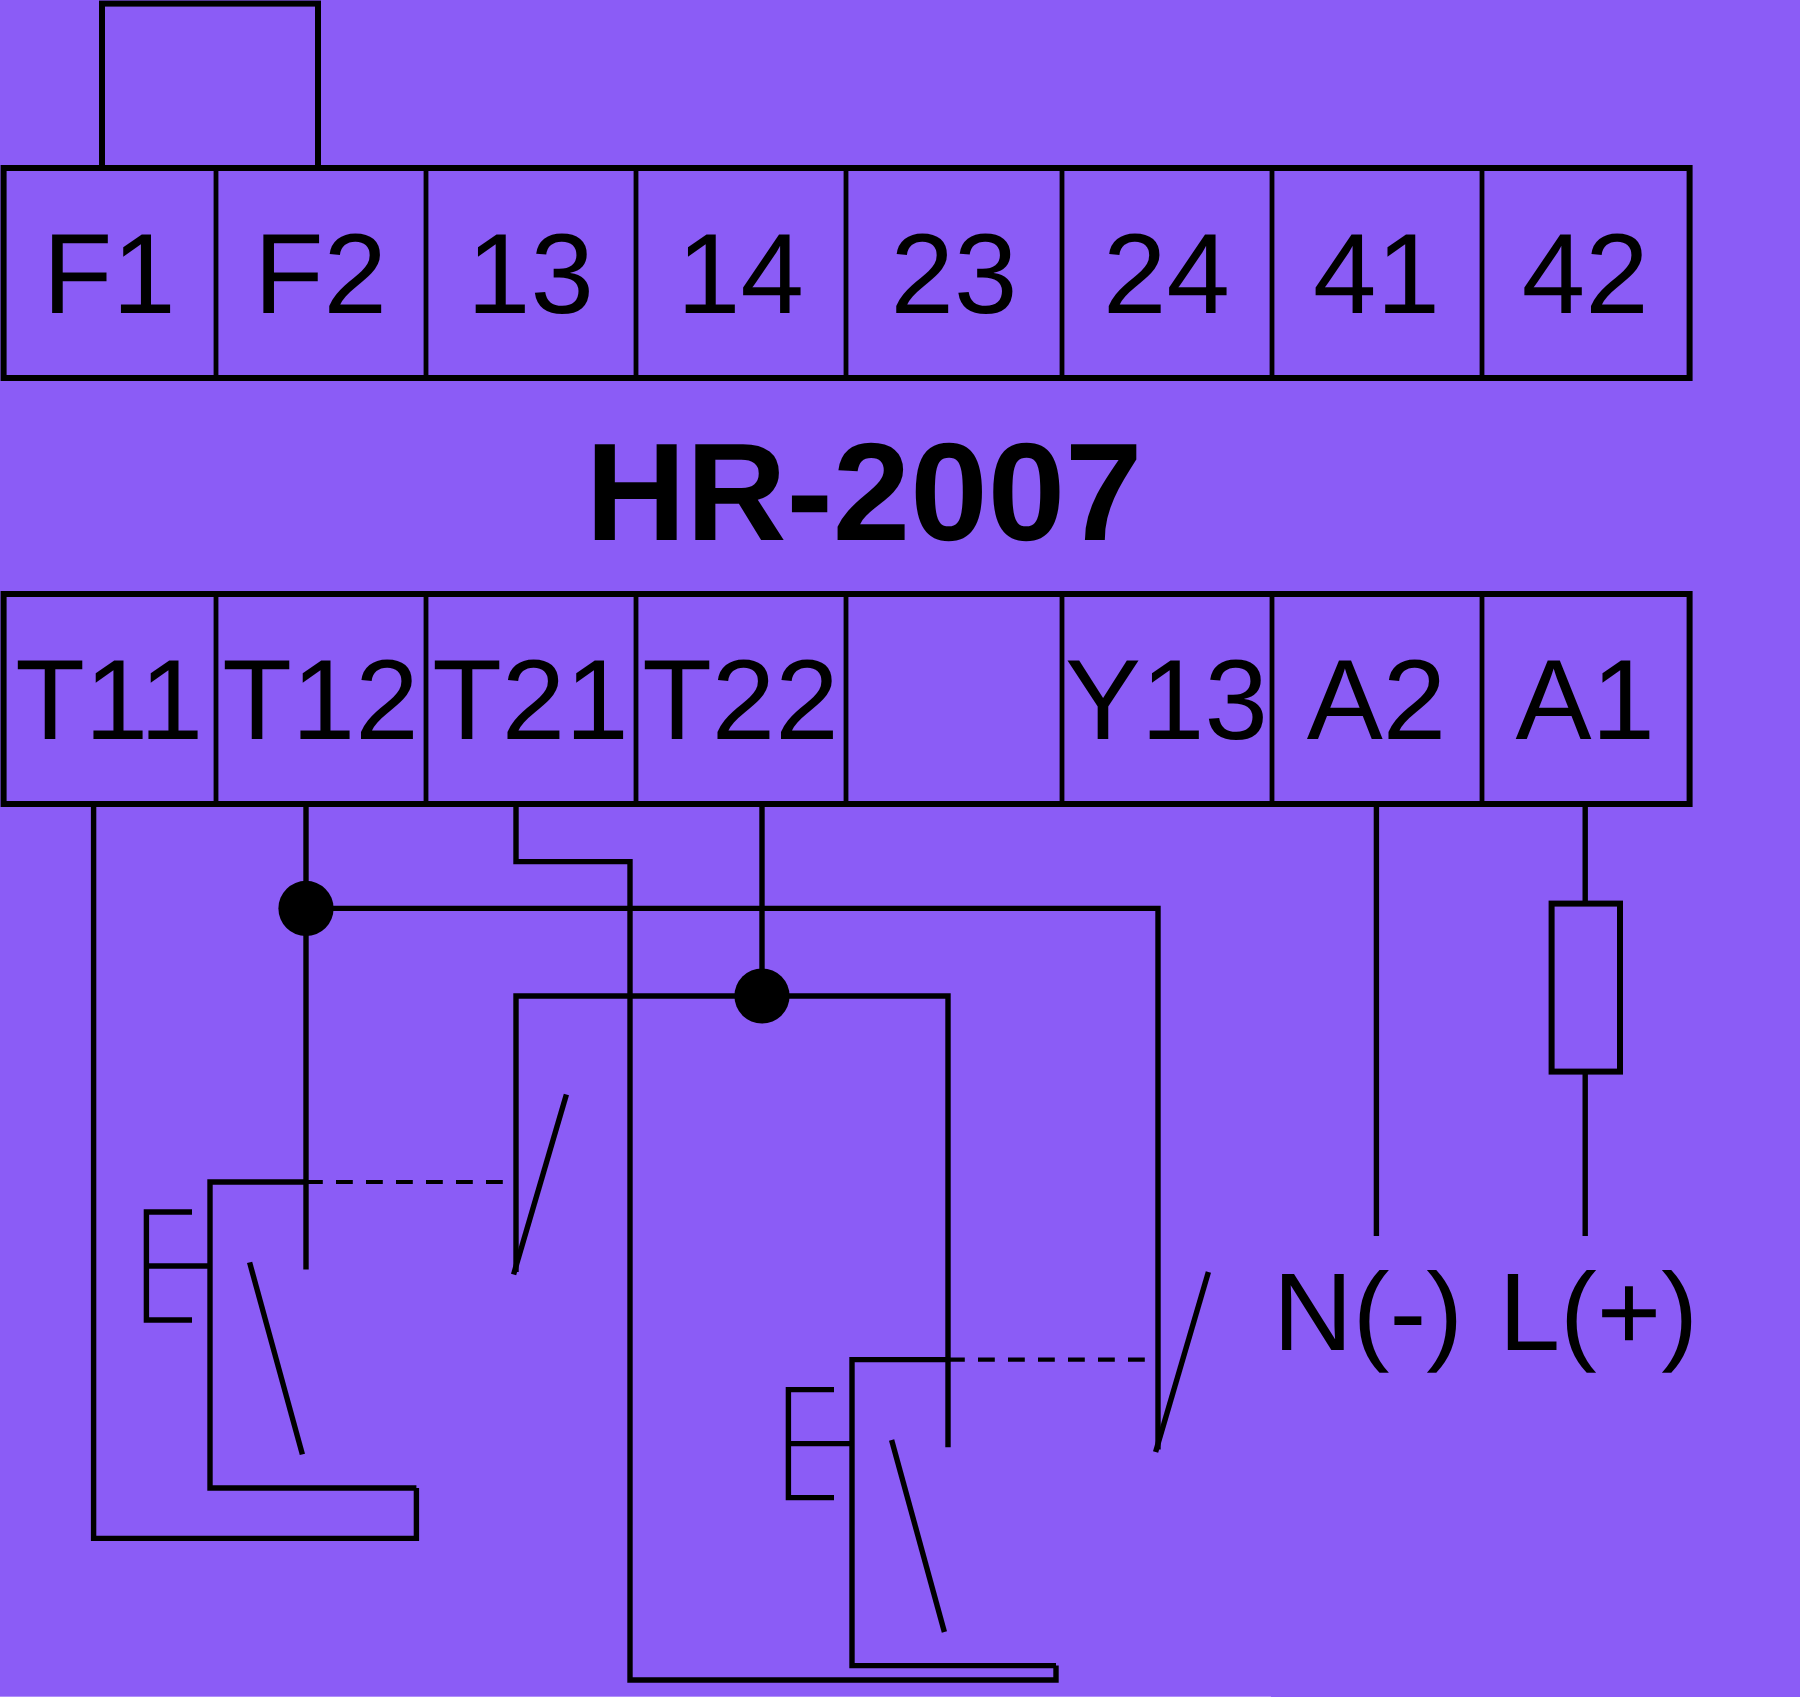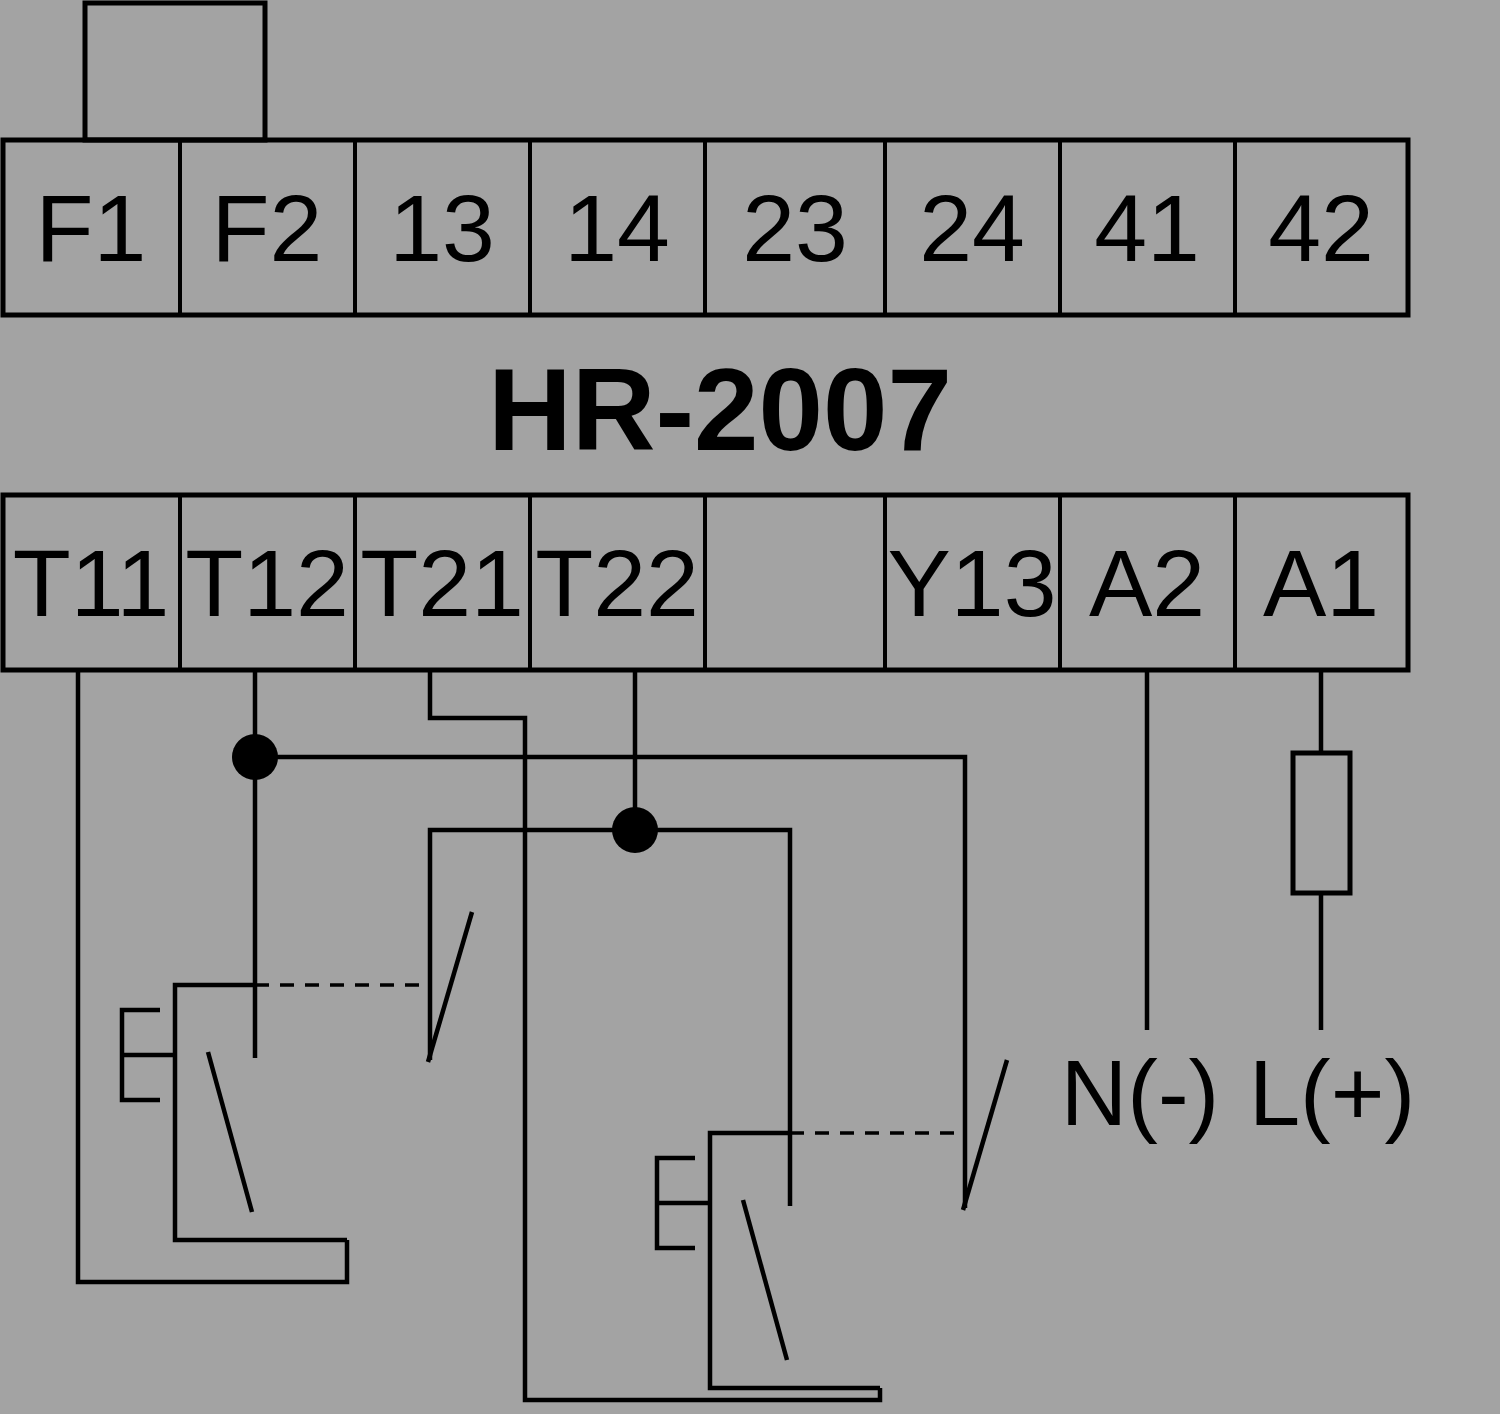--- a/index.html
+++ b/index.html
@@ -3,21 +3,21 @@
 <meta charset="utf-8">
 <style>
   html, body {
     margin: 0;
     padding: 0;
     background: #ffffff;
   }
   .canvas {
     width: 1500px;
     height: 1414px;
-    background: #a3a3a3;
+    background: #8b5cf6;
   }
   svg { display: block; }
 
   .term {
     font-family: "Liberation Sans", sans-serif;
     font-size: 95px;
     font-weight: 400;
     fill: #000000;
     text-anchor: middle;
   }

